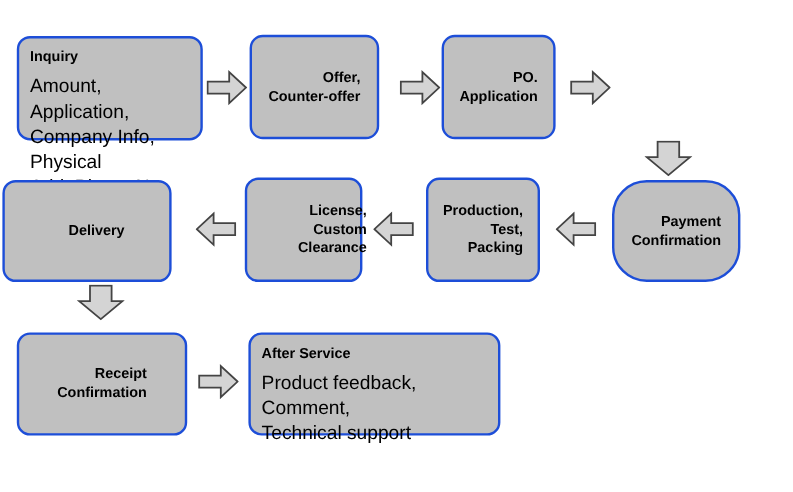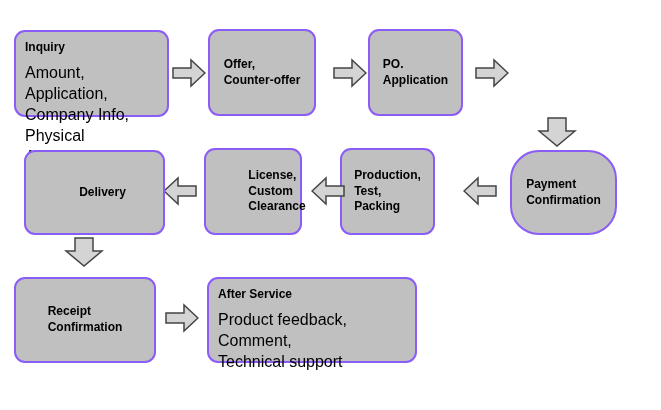--- a/index.html
+++ b/index.html
@@ -12,29 +12,29 @@
     position: relative;
     width: 661px;
     height: 410px;
     background: #ffffff;
     overflow: hidden;
   }
   .node {
     position: absolute;
     box-sizing: border-box;
     background: #c0c0c0;
-    border: 2px solid #8b5cf6;
+    border: 2px solid #1d4ed8;
     border-radius: 11px;
     color: #000000;
   }
   .node.center {
     display: flex;
     align-items: center;
     justify-content: center;
-    text-align: left;
+    text-align: right;
   }
   .node-title {
     font-weight: bold;
     font-size: 12px;
     line-height: 1.3;
     white-space: pre-line;
   }
   .node-body {
     font-size: 16px;
     line-height: 1.32;
@@ -55,23 +55,23 @@
     stroke-width: 1.5;
     stroke-linejoin: miter;
   }
 
   
   #n-inquiry    { left: 14px;  top: 30px;  width: 155px; height: 87px; }
   #n-offer      { left: 208px; top: 29px;  width: 108px; height: 87px; }
   #n-po         { left: 368px; top: 29px;  width: 95px;  height: 87px; }
   #n-signed     { left: 515px; top: 31px;  width: 100px; height: 83px; }
   #n-payment    { left: 510px; top: 150px; width: 107px; height: 85px; border-radius: 29px; }
-  #n-production { left: 340px; top: 148px; width: 95px;  height: 87px; }
+  #n-production { left: 355px; top: 148px; width: 95px;  height: 87px; }
   #n-license    { left: 204px; top: 148px; width: 98px;  height: 87px; padding-left: 48px; }
-  #n-delivery   { left: 24px;  top: 150px; width: 141px; height: 85px; padding-left: 16px; }
+  #n-delivery   { left: 2px;  top: 150px; width: 141px; height: 85px; padding-left: 16px; }
   #n-receipt    { left: 14px;  top: 277px; width: 142px; height: 86px; }
   #n-after      { left: 207px; top: 277px; width: 210px; height: 86px; }
 
   
   #a-inquiry-offer      { left: 172px; top: 58px; }
   #a-offer-po           { left: 333px; top: 58px; }
   #a-po-signed          { left: 475px; top: 58px; }
   #a-signed-payment     { left: 537px; top: 117px; }
   #a-payment-production { left: 463px; top: 176px; }
   #a-production-license { left: 311px; top: 176px; }

